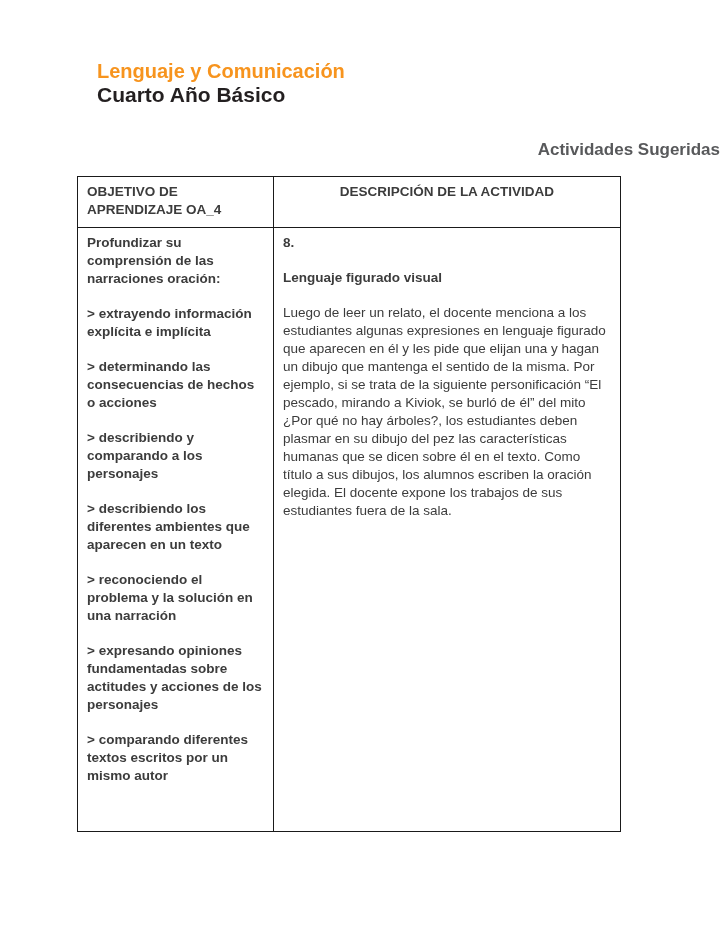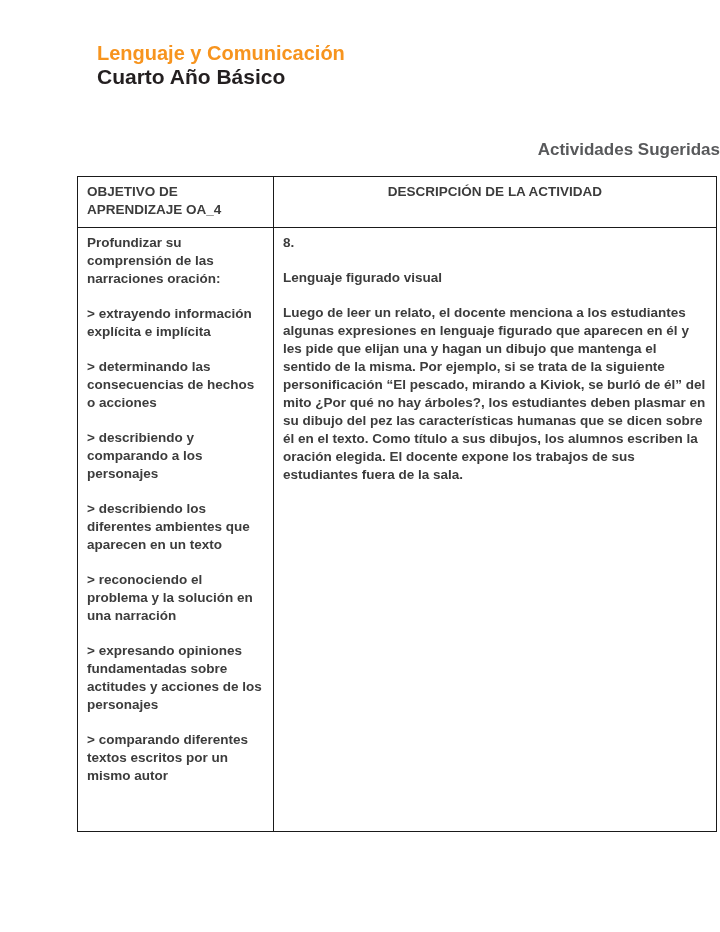--- a/index.html
+++ b/index.html
@@ -13,21 +13,21 @@
     position: relative;
     width: 720px;
     height: 932px;
     background: #ffffff;
     overflow: hidden;
   }
 
   
   .doc-header {
     position: absolute;
-    top: 42px;
+    top: 60px;
     left: 97px;
     right: 94px;
     display: flex;
     justify-content: space-between;
     align-items: flex-start;
   }
   .doc-header .subject {
     color: #F7941E;
     font-weight: bold;
     font-size: 20px;
@@ -57,21 +57,21 @@
     color: #58595B;
     font-weight: bold;
     font-size: 17px;
   }
 
   
   table.activity-table {
     position: absolute;
     top: 176px;
     left: 77px;
-    width: 640px;
+    width: 544px;
     border-collapse: collapse;
     table-layout: fixed;
   }
   .activity-table th,
   .activity-table td {
     border: 1px solid #1a1a1a;
     vertical-align: top;
     padding: 6px 9px 8px 9px;
     color: #3C3C3C;
     font-size: 13.5px;
@@ -96,21 +96,21 @@
   .activity-cell .activity-number {
     margin: 0 0 17px 0;
     font-weight: bold;
   }
   .activity-cell .activity-subtitle {
     margin: 0 0 17px 0;
     font-weight: bold;
   }
   .activity-cell .activity-body {
     margin: 0;
-    font-weight: bold;
+    font-weight: normal;
   }
 </style>
 </head>
 <body>
 
 <div class="page">
 
   <div class="doc-header">
     <div class="header-left">
       <div class="subject">Lenguaje y Comunicación</div>

